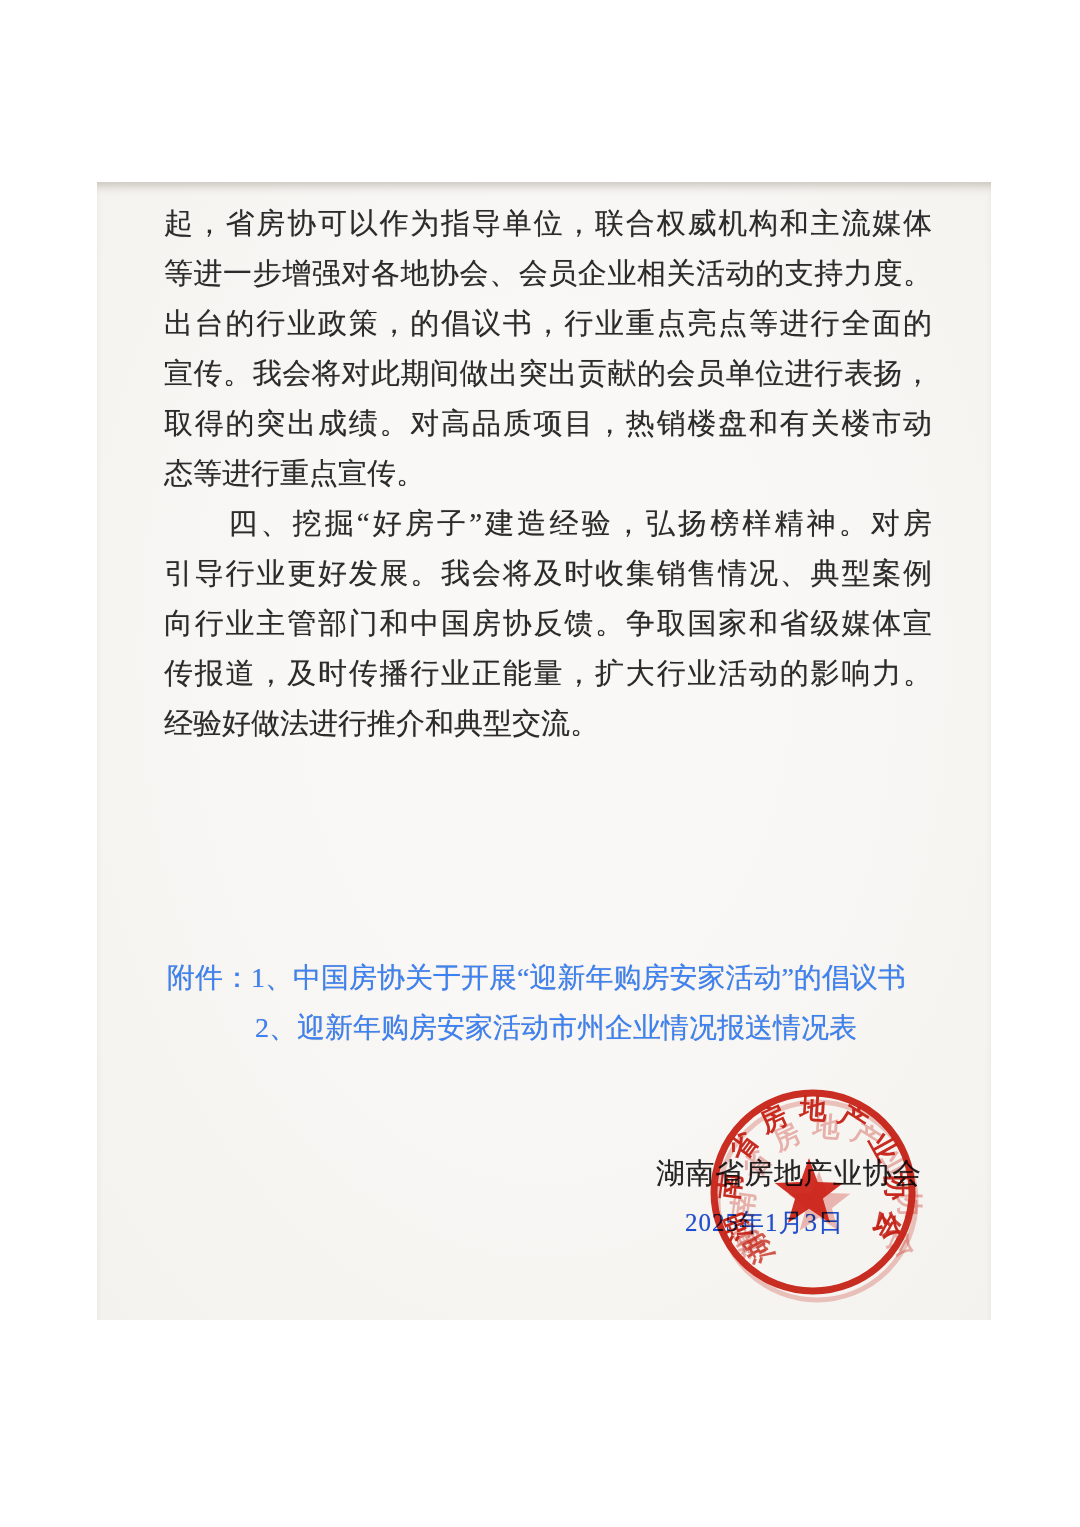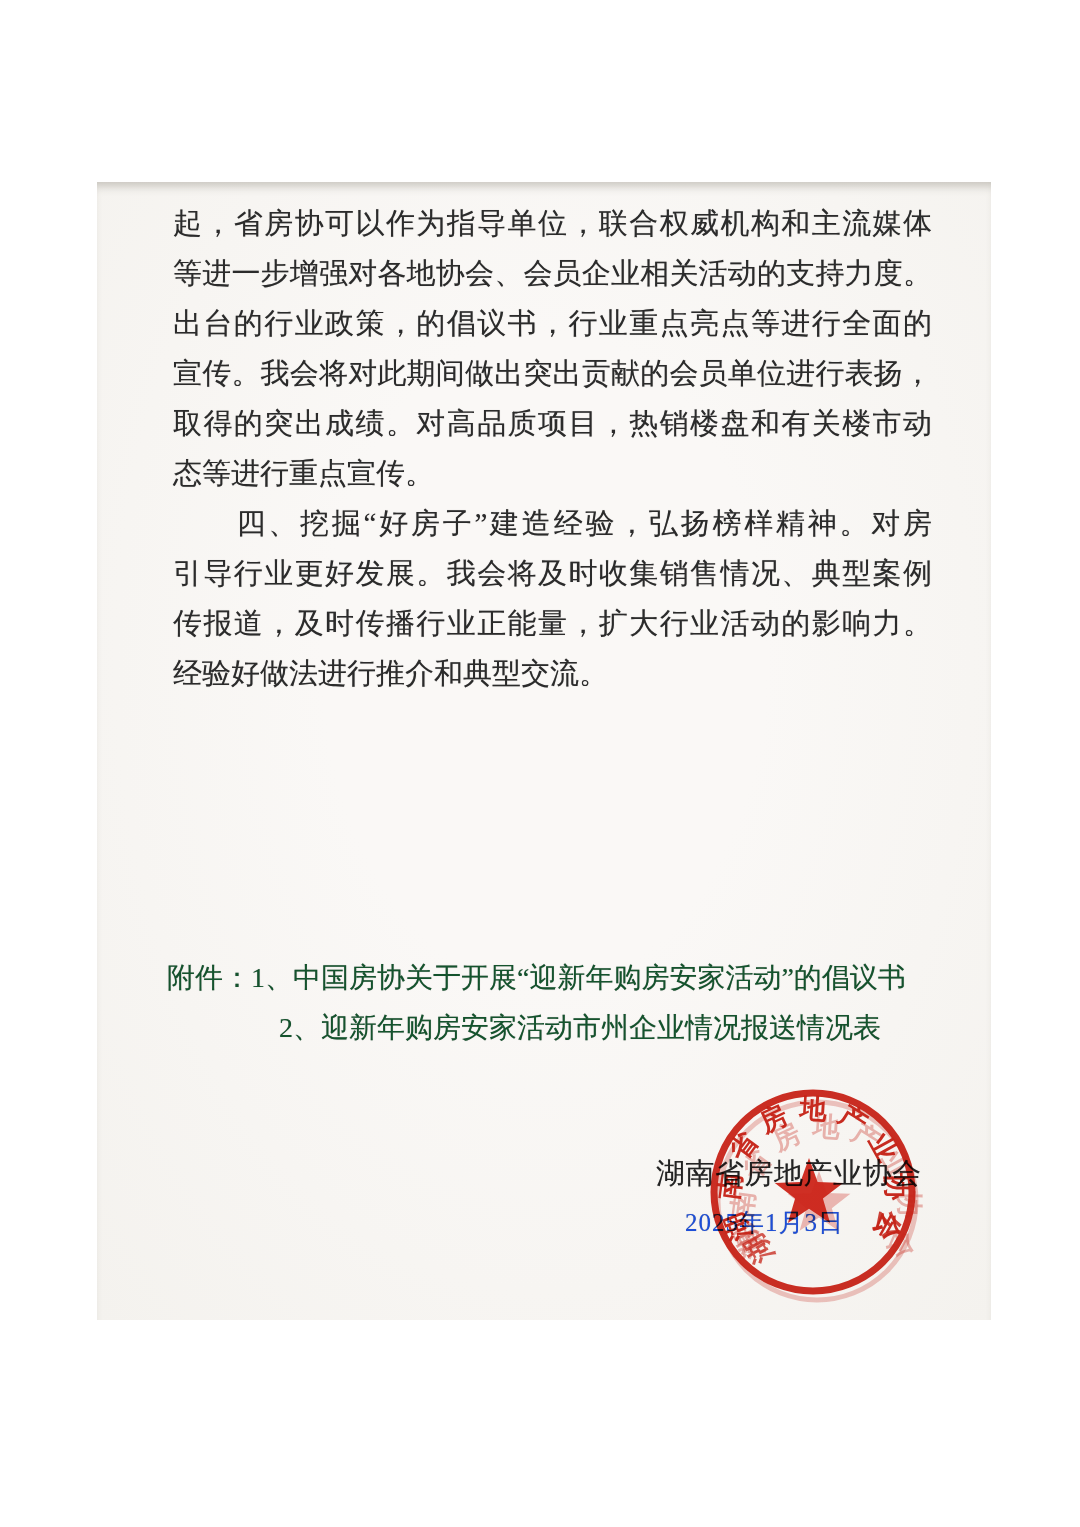--- a/index.html
+++ b/index.html
@@ -24,36 +24,35 @@
     left: 164px; top: 198px;
     width: 768px;
     color: #2b2b2b;
     font-size: 29px;
     line-height: 50px;
     text-shadow: 0 0 0.7px rgba(45,45,45,0.45);
   }
   .body-text .line {
     text-align: justify;
     text-align-last: justify;
-    margin-left: 9px;
   }
   .body-text .line.no-fill {
     text-align: center;
     text-align-last: left;
   }
   .attachments {
     position: absolute;
     left: 167px; top: 953px;
     width: 810px;
-    color: #14532d;
+    color: #3b82f6;
     font-size: 28px;
     line-height: 50px;
     text-shadow: 0 0 0.7px rgba(45,45,45,0.45);
   }
-  .attachments .att-line.item-1 { margin-left: 112px; }
+  .attachments .att-line.item-1 { margin-left: 88px; }
   .signature {
     position: absolute;
     left: 656px; top: 1148px;
     font-size: 29px;
     line-height: 50px;
     letter-spacing: 0.5px;
     color: #232323;
     z-index: 3;
     text-shadow: 0 0 0.7px rgba(45,45,45,0.45);
   }
@@ -90,20 +89,21 @@
   <div class="body-text">
 
   <div class="line item-0">起，省房协可以作为指导单位，联合权威机构和主流媒体</div>
       <div class="line item-1">等进一步增强对各地协会、会员企业相关活动的支持力度。</div>
       <div class="line item-3">出台的行业政策，的倡议书，行业重点亮点等进行全面的</div>
       <div class="line item-4">宣传。我会将对此期间做出突出贡献的会员单位进行表扬，</div>
       <div class="line item-5">取得的突出成绩。对高品质项目，热销楼盘和有关楼市动</div>
       <div class="line item-6 no-fill">态等进行重点宣传。</div>
       <div class="line item-7">　　四、挖掘“好房子”建造经验，弘扬榜样精神。对房</div>
       <div class="line item-9">引导行业更好发展。我会将及时收集销售情况、典型案例</div>
+      <div class="line item-10">向行业主管部门和中国房协反馈。争取国家和省级媒体宣</div>
       <div class="line item-11">传报道，及时传播行业正能量，扩大行业活动的影响力。</div>
       <div class="line item-13 no-fill">经验好做法进行推介和典型交流。</div>
     </div>
 
   <div class="attachments">
 
   <div class="att-line item-0 no-fill">附件：1、中国房协关于开展“迎新年购房安家活动”的倡议书</div>
       <div class="att-line item-1 no-fill">2、迎新年购房安家活动市州企业情况报送情况表</div>
     </div>
 

